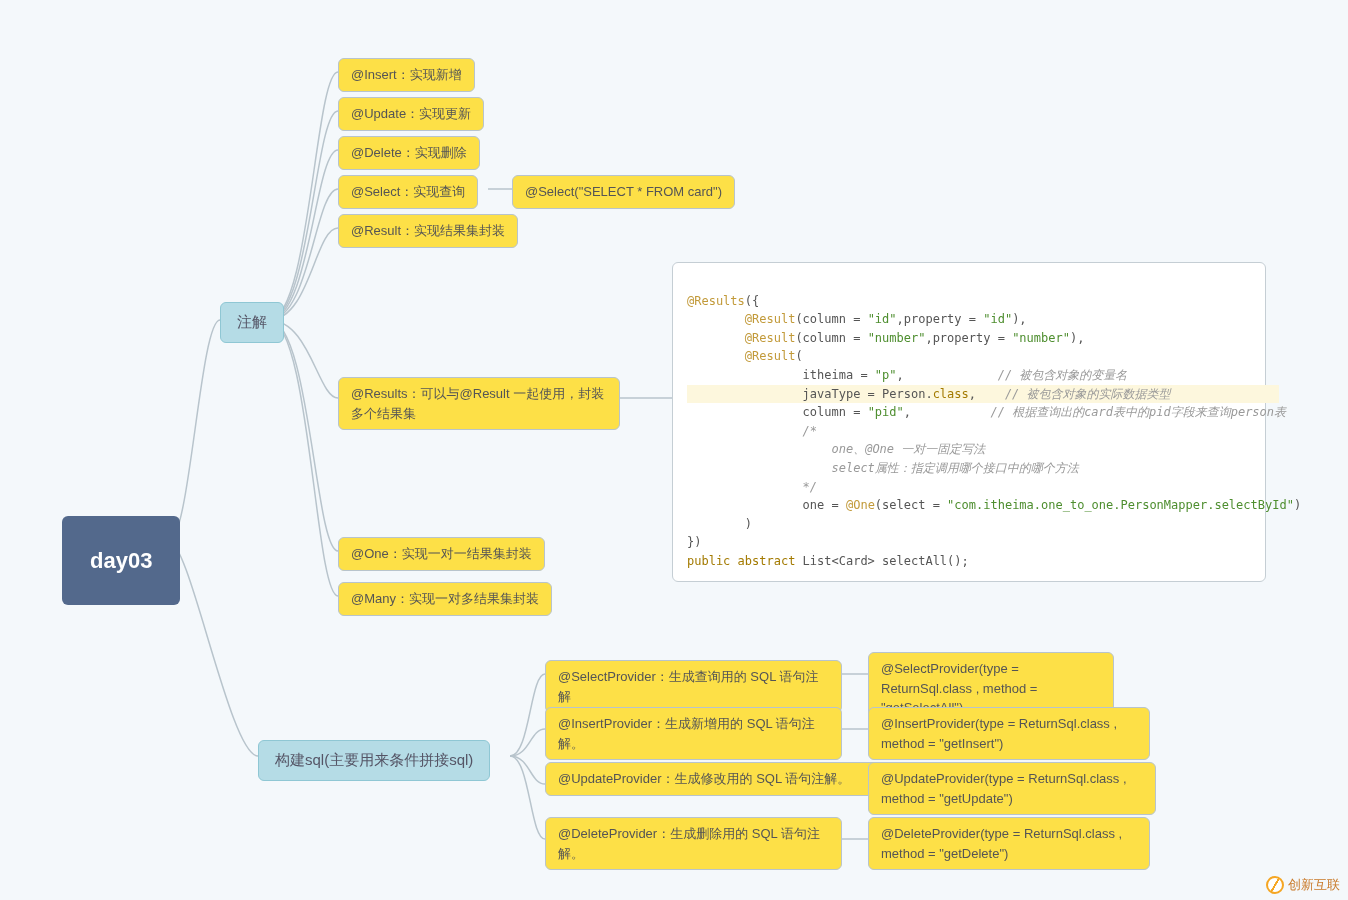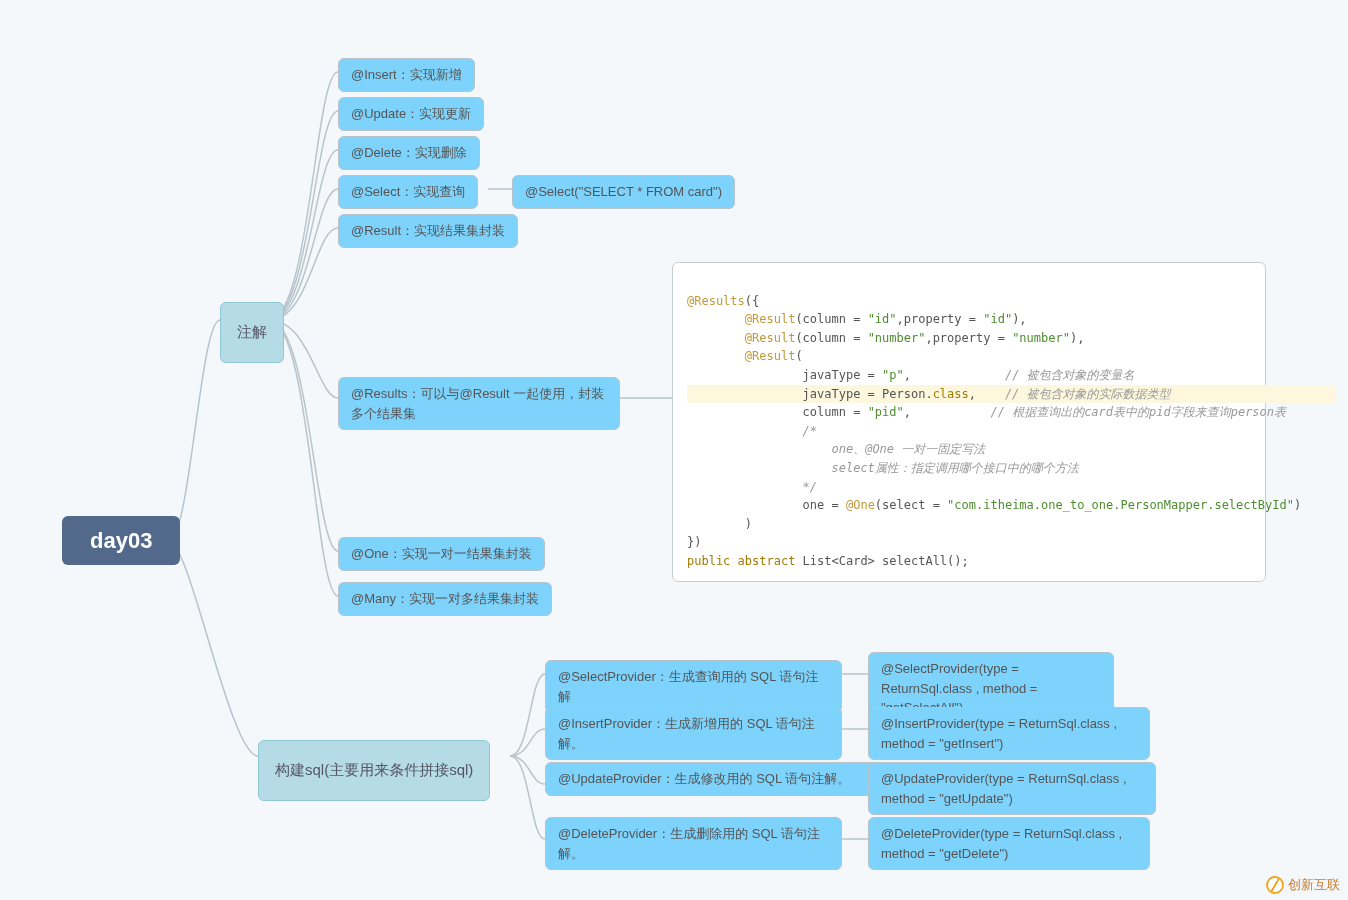--- a/index.html
+++ b/index.html
@@ -17,59 +17,59 @@
   svg.connectors {
     position: absolute;
     top: 0; left: 0;
     width: 1348px; height: 900px;
     pointer-events: none;
   }
   .node {
     position: absolute;
     border: 1px solid #b8c4cc;
     border-radius: 6px;
-    background: #7dd3fc;
+    background: #fde047;
     padding: 6px 12px;
     line-height: 1.5;
     color: #555;
   }
   .root {
     background: #53698c;
     color: #fff;
     border: none;
     font-size: 22px;
     font-weight: bold;
-    padding: 8px 28px;
+    padding: 28px 28px;
     border-radius: 6px;
   }
   .branch {
     background: #b5dce6;
     border: 1px solid #8fc7d4;
     color: #556;
-    padding: 18px 16px;
+    padding: 8px 16px;
     border-radius: 6px;
     font-size: 15px;
   }
   .codebox {
     position: absolute;
     background: #ffffff;
     border: 1px solid #c5ced4;
     border-radius: 6px;
     padding: 10px 14px;
     font-family: Consolas, monospace;
     font-size: 12px;
     line-height: 1.55;
     white-space: pre;
     color: #555;
   }
   .hlgold { color: #c29a3a; margin-top: 23px; }
   .green { color: #4e8e2f; }
   .gray { color: #999; font-style: italic; }
   .kw { color: #a37a00; }
-  .hl-line { background: #fdf7dd; display: inline-block; width: 648px; }
+  .hl-line { background: #fdf7dd; display: inline-block; width: 592px; }
   .watermark {
     position: absolute;
     right: 8px; bottom: 6px;
     font-size: 13px;
     color: #c97a2a;
     display: flex; align-items: center; gap: 4px;
   }
   .watermark .logo {
     width: 18px; height: 18px;
     border: 2px solid #f5a623;
@@ -132,21 +132,21 @@
 <div class="node" style="left:338px; top:214px;"><span>@Result：实现结果集封装</span></div>
 <div class="node" style="left:338px; top:377px; width:282px;"><span>@Results：可以与@Result 一起使用，封装多个结果集</span></div>
 <div class="node" style="left:338px; top:537px;"><span>@One：实现一对一结果集封装</span></div>
 <div class="node" style="left:338px; top:582px;"><span>@Many：实现一对多结果集封装</span></div>
 
 <div class="codebox" style="left:672px; top:262px; width:594px;">
 <span class="hlgold">@Results</span><span>({</span>
 <span class="hlgold">        @Result</span><span>(column = </span><span class="green">"id"</span><span>,property = </span><span class="green">"id"</span><span>),</span>
 <span class="hlgold">        @Result</span><span>(column = </span><span class="green">"number"</span><span>,property = </span><span class="green">"number"</span><span>),</span>
 <span class="hlgold">        @Result</span><span>(</span>
-<span>                javaType = </span><span class="green">"p"</span><span>,             </span><span class="gray">// 被包含对象的变量名</span>
+<span>                itheima = </span><span class="green">"p"</span><span>,             </span><span class="gray">// 被包含对象的变量名</span>
 <span class="hl-line"><span>                javaType = Person.</span><span class="kw">class</span><span>,    </span><span class="gray">// 被包含对象的实际数据类型</span></span>
 <span>                column = </span><span class="green">"pid"</span><span>,           </span><span class="gray">// 根据查询出的card表中的pid字段来查询person表</span>
 <span class="gray">                /*</span>
 <span class="gray">                    one、@One 一对一固定写法</span>
 <span class="gray">                    select属性：指定调用哪个接口中的哪个方法</span>
 <span class="gray">                */</span>
 <span>                one = </span><span class="hlgold">@One</span><span>(select = </span><span class="green">"com.itheima.one_to_one.PersonMapper.selectById"</span><span>)</span>
 <span>        )</span>
 <span>})</span>
 <span class="kw">public abstract </span><span>List&lt;Card&gt; selectAll();</span>

